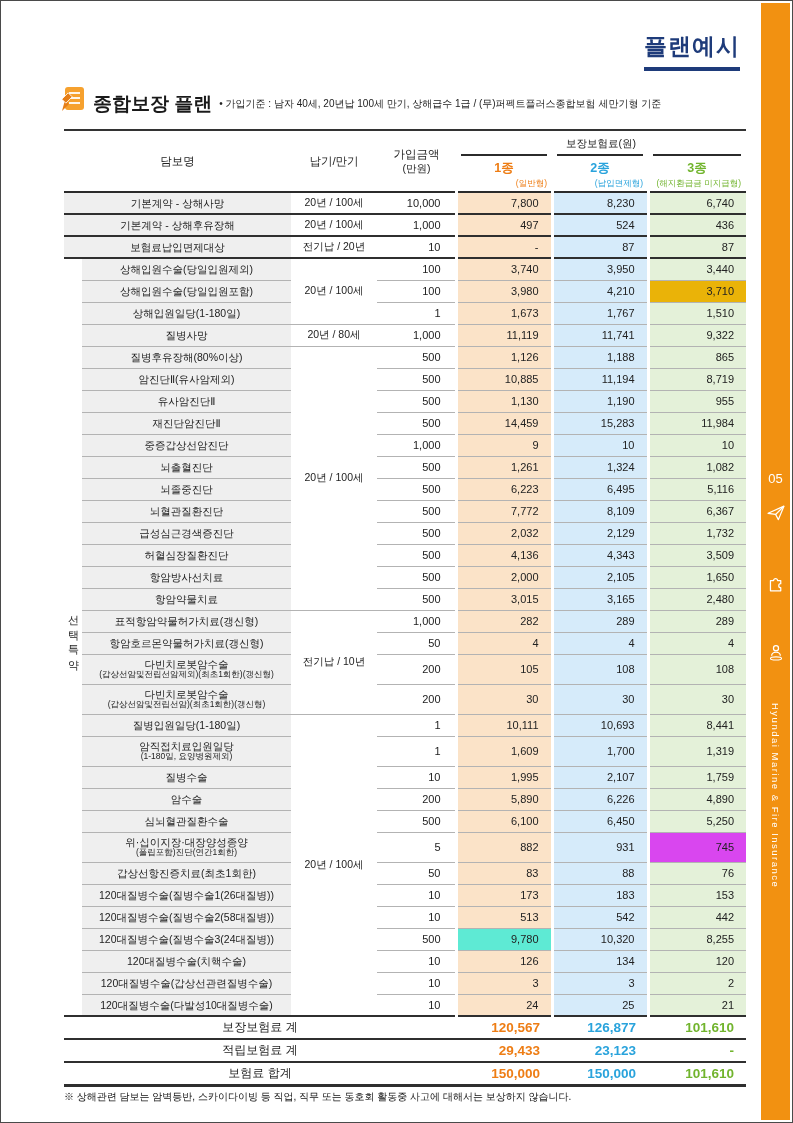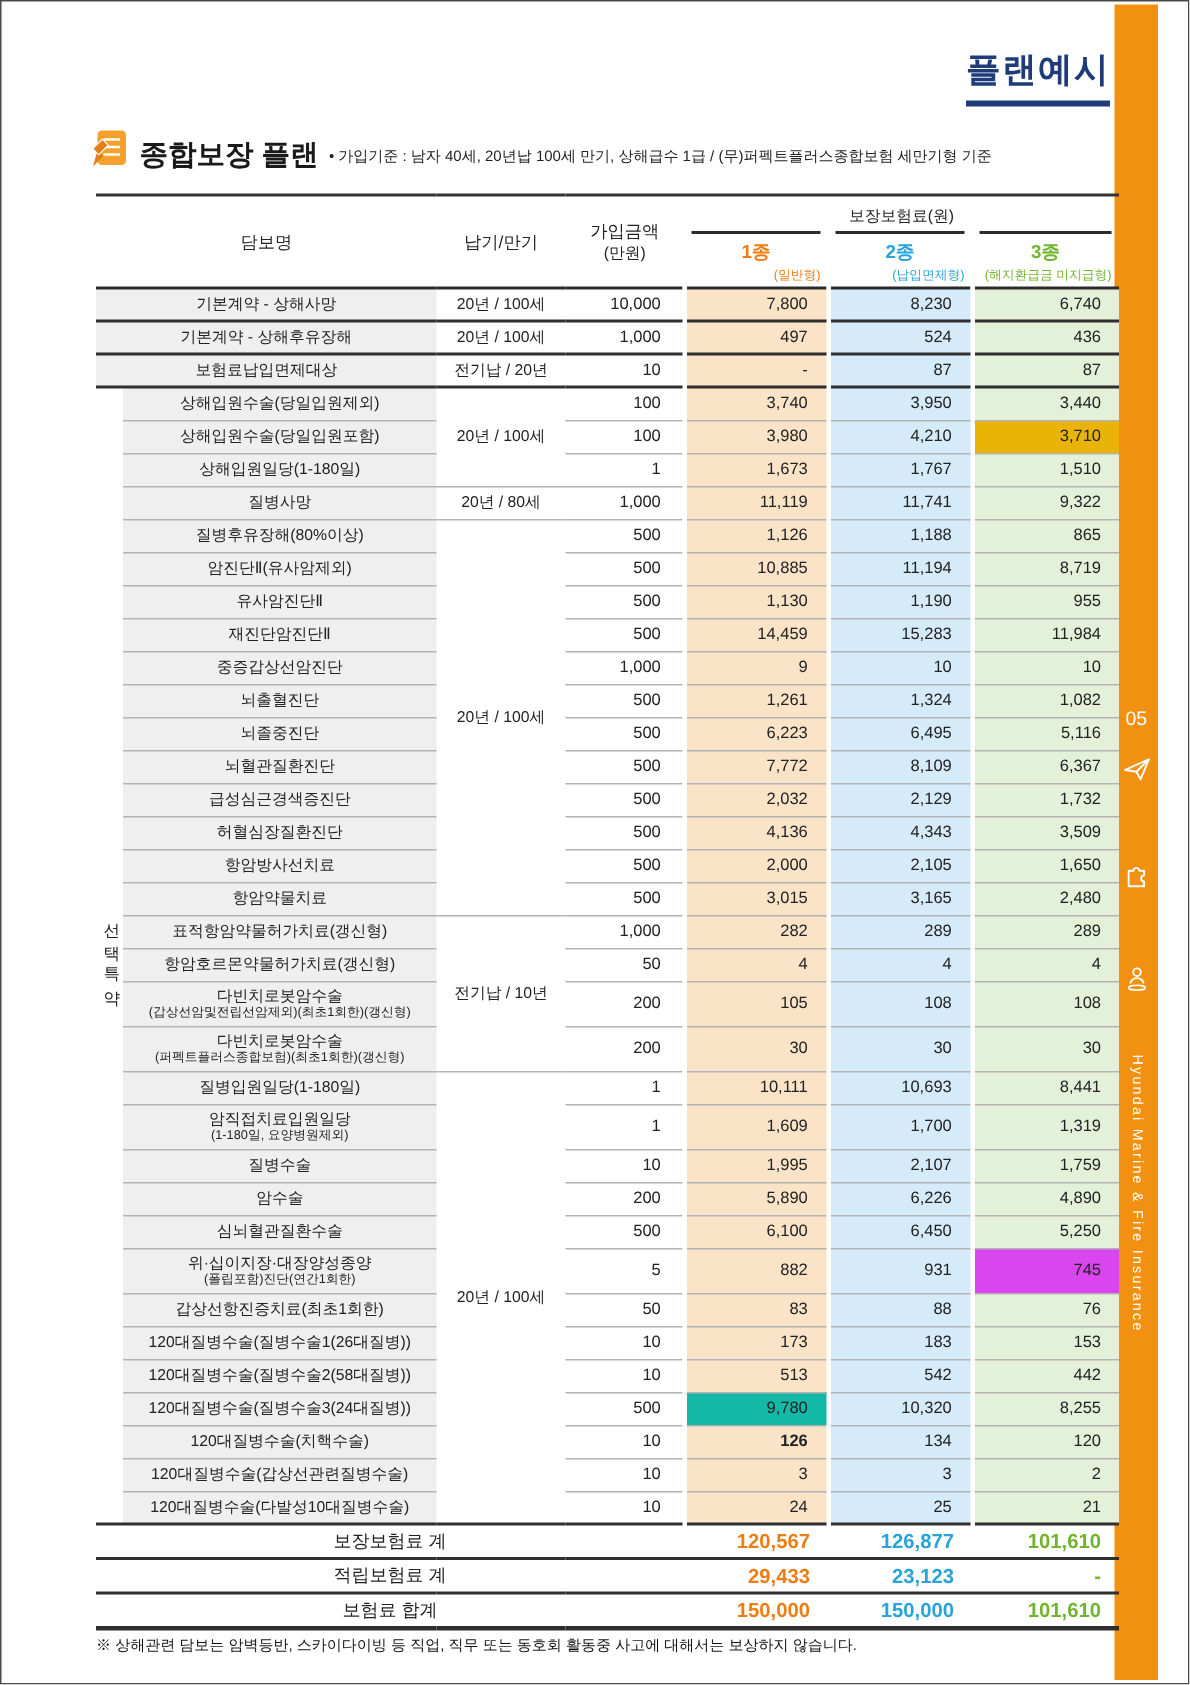--- a/index.html
+++ b/index.html
@@ -3,21 +3,21 @@
 <meta charset="utf-8">
 <style>
   * { box-sizing: border-box; }
   html,body { margin:0; padding:0; background:#fff; }
   body { width:793px; height:1123px; font-family:"Liberation Sans", sans-serif; }
 
   .page { position:relative; width:793px; height:1123px; background:#fff;
           border:1px solid #4a4a4a; overflow:hidden; }
 
   
-  .side-bar { position:absolute; top:2px; bottom:2px; right:20px; width:29px;
+  .side-bar { position:absolute; top:2px; bottom:2px; right:2px; width:29px;
               background:var(--sidebar,#F29111); }
   .side-pagenum { position:absolute; top:468px; left:0; right:0; text-align:center;
                   color:#fff; font-size:13px; }
   .side-icon { position:absolute; left:50%; transform:translateX(-50%); }
   .icon-plane  { top:500px; }
   .icon-puzzle { top:572px; }
   .icon-person { top:640px; }
   .side-brand { position:absolute; top:700px; left:50%; transform:translateX(-50%);
                 writing-mode:vertical-rl; color:#fff; font-size:9.5px; letter-spacing:1.5px;
                 white-space:nowrap; }
@@ -307,21 +307,21 @@
           <td class="prem-cell last" style="background: rgb(228, 241, 217);">4</td>
         </tr>
         <tr class="optional tall">
           <td class="label-cell"><span>다빈치로봇암수술</span><span class="sub">(갑상선암및전립선암제외)(최초1회한)(갱신형)</span></td>
           <td class="amt-cell">200</td>
           <td class="prem-cell" style="background: rgb(251, 227, 200);">105</td>
           <td class="prem-cell" style="background: rgb(214, 235, 250);">108</td>
           <td class="prem-cell last" style="background: rgb(228, 241, 217);">108</td>
         </tr>
         <tr class="optional tall">
-          <td class="label-cell"><span>다빈치로봇암수술</span><span class="sub">(퍼펙트플러스종합보험)(최초1회한)(갱신형)</span></td>
+          <td class="label-cell"><span>다빈치로봇암수술</span><span class="sub">(갑상선암및전립선암)(최초1회한)(갱신형)</span></td>
           <td class="amt-cell">200</td>
           <td class="prem-cell" style="background: rgb(251, 227, 200);">30</td>
           <td class="prem-cell" style="background: rgb(214, 235, 250);">30</td>
           <td class="prem-cell last" style="background: rgb(228, 241, 217);">30</td>
         </tr>
         <tr class="optional">
           <td class="label-cell"><span>질병입원일당(1-180일)</span></td>
           <td class="term-cell end-dark" rowspan="13">20년 / 100세</td>
           <td class="amt-cell">1</td>
           <td class="prem-cell" style="background: rgb(251, 227, 200);">10,111</td>
@@ -380,28 +380,28 @@
         <tr class="optional">
           <td class="label-cell"><span>120대질병수술(질병수술2(58대질병))</span></td>
           <td class="amt-cell">10</td>
           <td class="prem-cell" style="background: rgb(251, 227, 200);">513</td>
           <td class="prem-cell" style="background: rgb(214, 235, 250);">542</td>
           <td class="prem-cell last" style="background: rgb(228, 241, 217);">442</td>
         </tr>
         <tr class="optional">
           <td class="label-cell"><span>120대질병수술(질병수술3(24대질병))</span></td>
           <td class="amt-cell">500</td>
-          <td class="prem-cell" style="background: #14b8a6;">9,780</td>
+          <td class="prem-cell" style="background: #5eead4;">9,780</td>
           <td class="prem-cell" style="background: rgb(214, 235, 250);">10,320</td>
           <td class="prem-cell last" style="background: rgb(228, 241, 217);">8,255</td>
         </tr>
         <tr class="optional">
           <td class="label-cell"><span>120대질병수술(치핵수술)</span></td>
           <td class="amt-cell">10</td>
-          <td class="prem-cell" style="background: rgb(251, 227, 200); font-weight: bold;">126</td>
+          <td class="prem-cell" style="background: rgb(251, 227, 200);">126</td>
           <td class="prem-cell" style="background: rgb(214, 235, 250);">134</td>
           <td class="prem-cell last" style="background: rgb(228, 241, 217);">120</td>
         </tr>
         <tr class="optional">
           <td class="label-cell"><span>120대질병수술(갑상선관련질병수술)</span></td>
           <td class="amt-cell">10</td>
           <td class="prem-cell" style="background: rgb(251, 227, 200);">3</td>
           <td class="prem-cell" style="background: rgb(214, 235, 250);">3</td>
           <td class="prem-cell last" style="background: rgb(228, 241, 217);">2</td>
         </tr>

